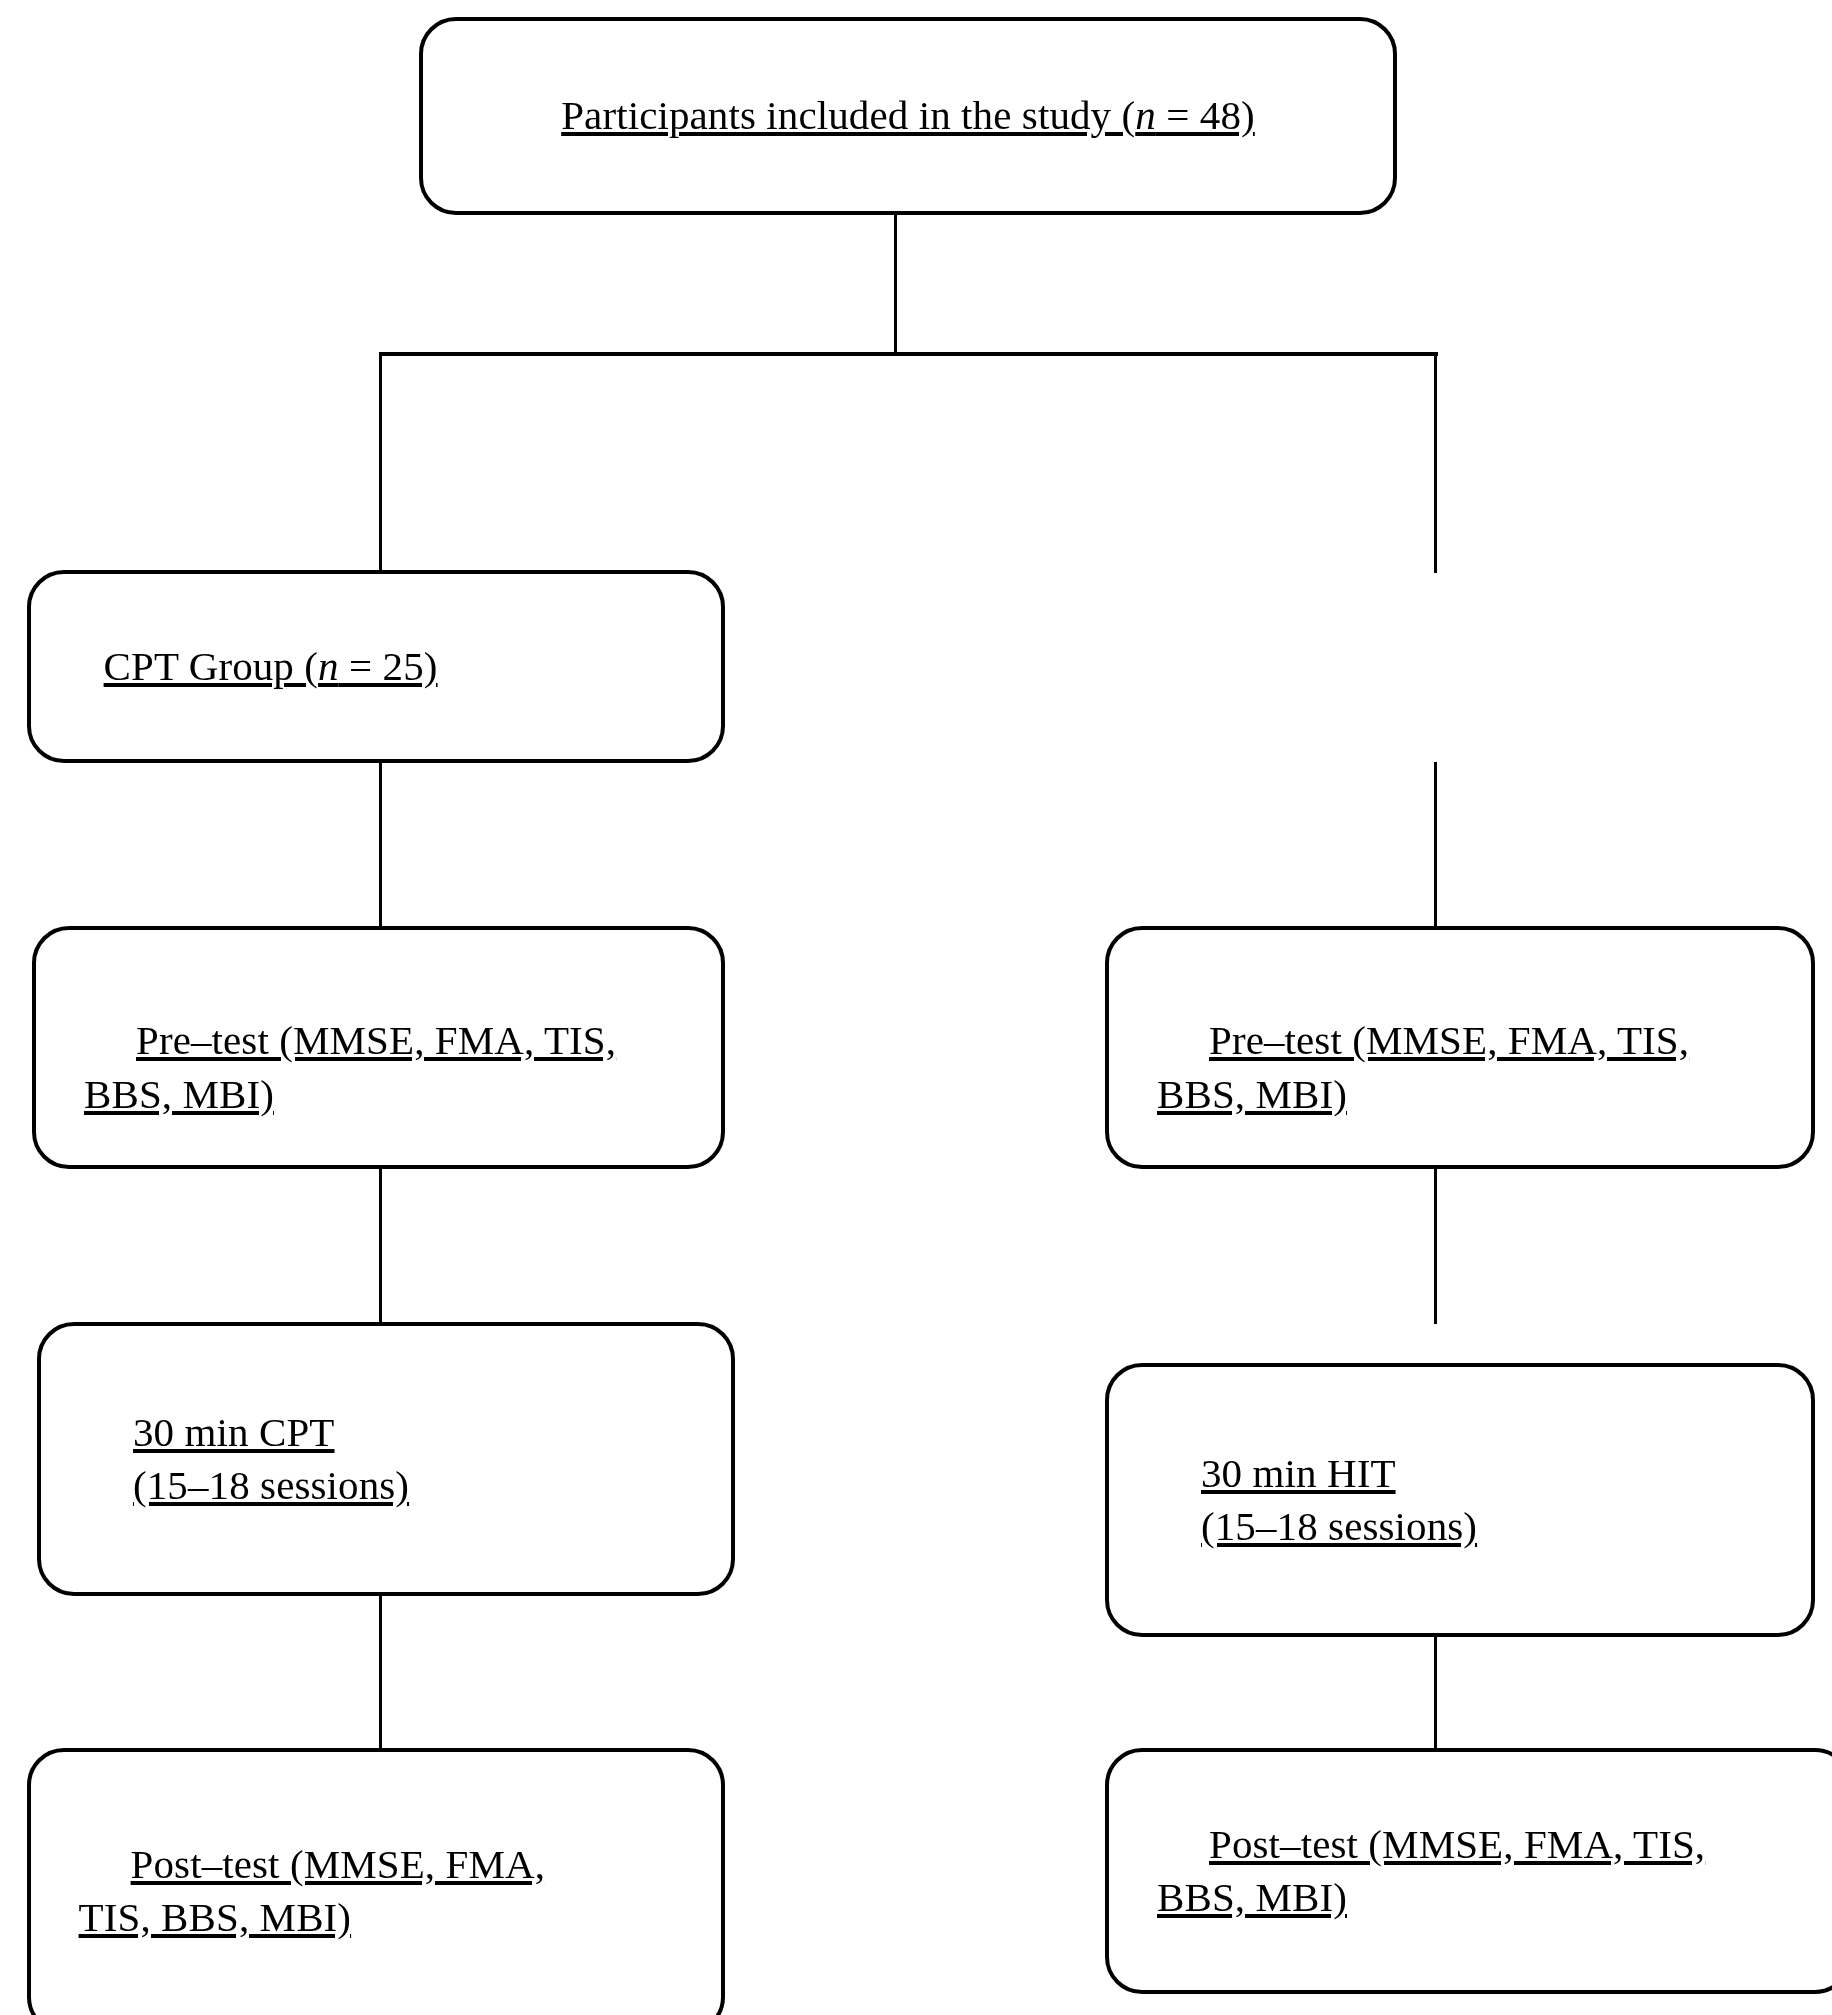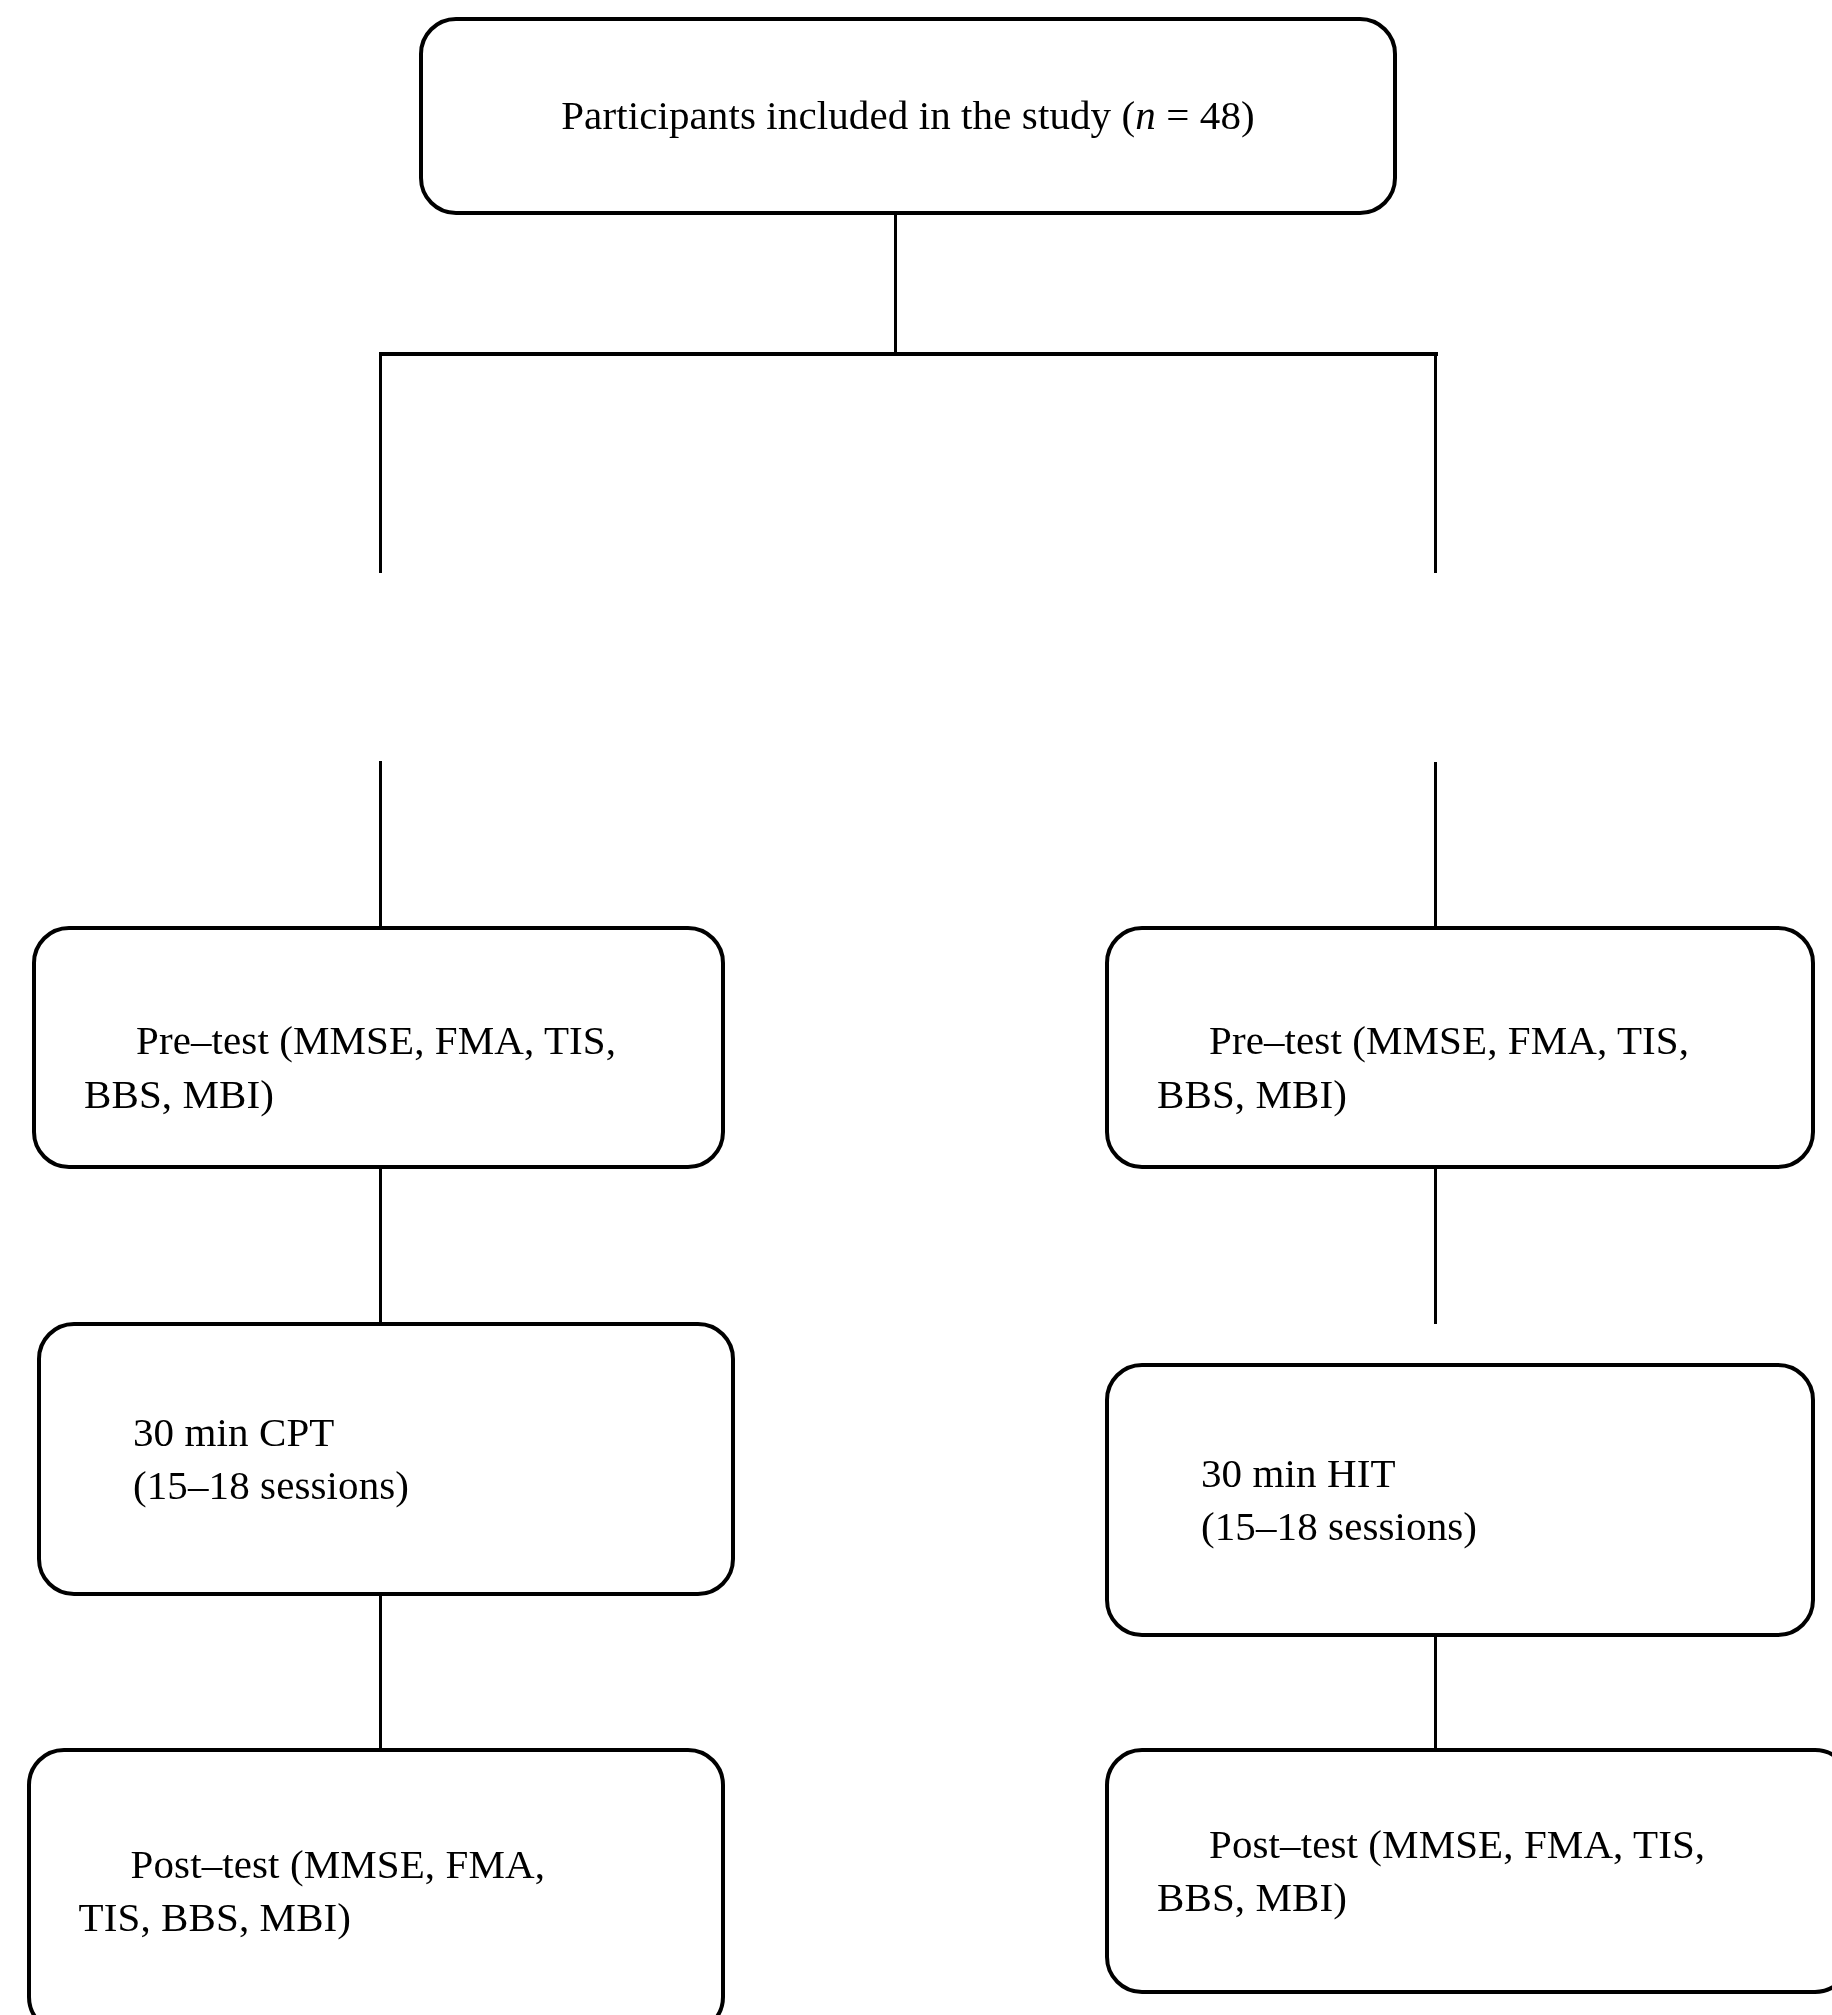--- a/index.html
+++ b/index.html
@@ -26,20 +26,21 @@
     display: flex;
     align-items: center;
     z-index: 2;
   }
   .node-text {
     font-size: 41px;
     line-height: 1.30;
     letter-spacing: 0.1px;
     white-space: pre-line;
     text-align: left;
+    text-decoration: underline;
   }
   .node-text .ital {
     font-style: italic;
   }
   
   #node-root {
     left: 419px;
     top: 16.6px;
     width: 978px;
     height: 198px;
@@ -110,20 +111,23 @@
   <div class="edge-v" id="edge-cpt-3"></div>
 
   <div class="edge-v" id="edge-hit-1"></div>
   <div class="edge-v" id="edge-hit-2"></div>
   <div class="edge-v" id="edge-hit-3"></div>
 
   <div class="node" id="node-root">
     <div class="node-text">Participants included in the study (<span class="ital">n</span> = 48)</div>
   </div>
 
+  <div class="node" id="node-cpt-group">
+    <div class="node-text">CPT Group (<span class="ital">n</span> = 25)</div>
+  </div>
 
 
   <div class="node" id="node-cpt-pre">
     <div class="node-text">Pre–test (MMSE, FMA, TIS,
 BBS, MBI)</div>
   </div>
 
   <div class="node" id="node-hit-pre">
     <div class="node-text">Pre–test (MMSE, FMA, TIS,
 BBS, MBI)</div>

